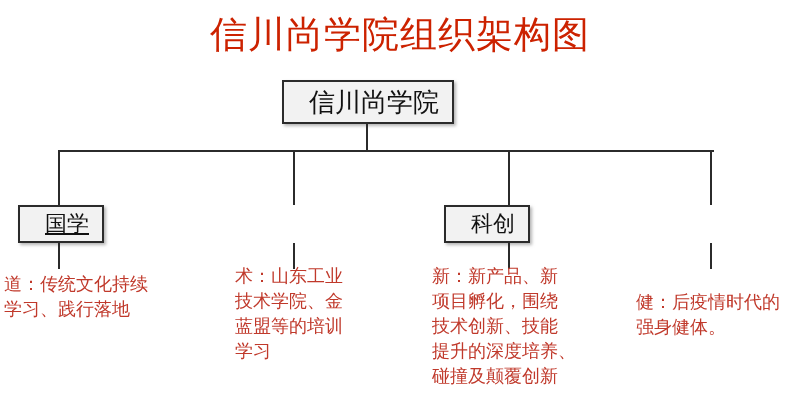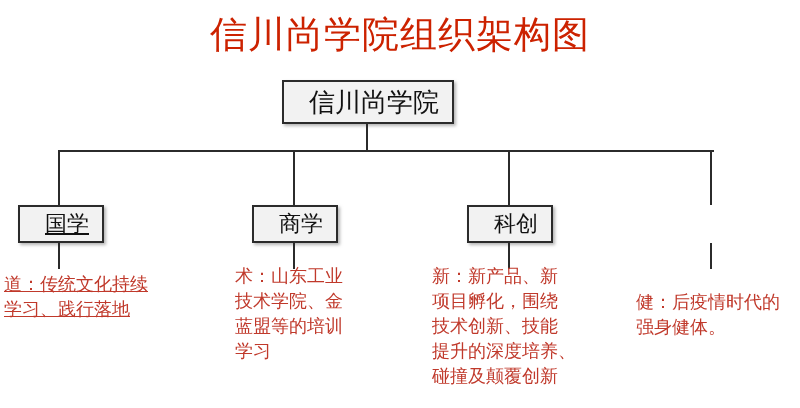--- a/index.html
+++ b/index.html
@@ -61,21 +61,21 @@
 
   .node-child {
     width: 86px;
     height: 38px;
     top: 205px;
     font-size: 22px;
   }
 
   .node-child-0 { left: 18px; text-decoration: underline; }
   .node-child-1 { left: 252px; }
-  .node-child-2 { left: 467px; }
+  .node-child-2 { left: 444px; }
   .node-child-3 { left: 669px; }
 
   
   .line {
     position: absolute;
     background: #2b2b2b;
   }
   .line-v { width: 2px; }
   .line-h { height: 2px; }
 
@@ -120,21 +120,20 @@
     font-size: 18px;
     line-height: 25px;
     font-weight: normal;
     white-space: pre-line;
   }
 
   .desc-0 {
     left: 4px;
     top: 272px;
     width: 175px;
-    text-decoration: underline;
   }
   .desc-1 {
     left: 235px;
     top: 264px;
     width: 130px;
   }
   .desc-2 {
     left: 432px;
     top: 264px;
     width: 160px;
@@ -161,23 +160,20 @@
 
   <div class="line line-v drop drop-0"></div>
   <div class="line line-v drop drop-1"></div>
   <div class="line line-v drop drop-2"></div>
   <div class="line line-v drop drop-3"></div>
 
   <div class="node-box node-child node-child-0">
     <span>国学</span>
   </div>
 
-  <div class="node-box node-child node-child-1">
-    <span>商学</span>
-  </div>
 
   <div class="node-box node-child node-child-2">
     <span>科创</span>
   </div>
 
 
   <div class="line line-v tail tail-0"></div>
   <div class="line line-v tail tail-1"></div>
   <div class="line line-v tail tail-2"></div>
   <div class="line line-v tail tail-3"></div>

